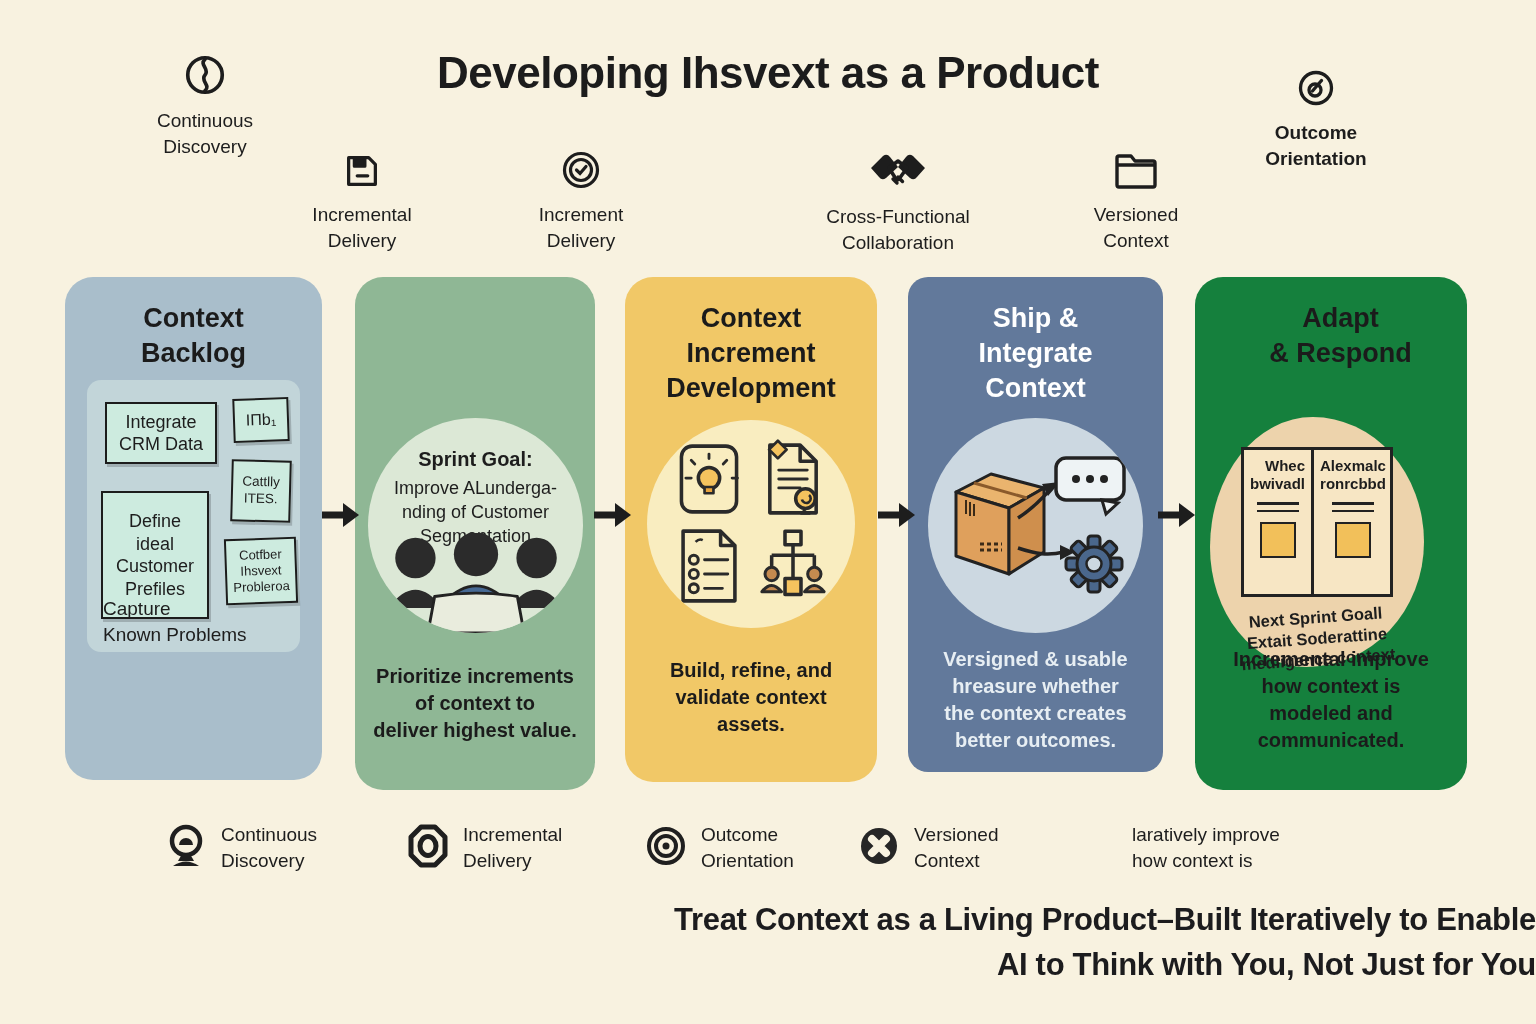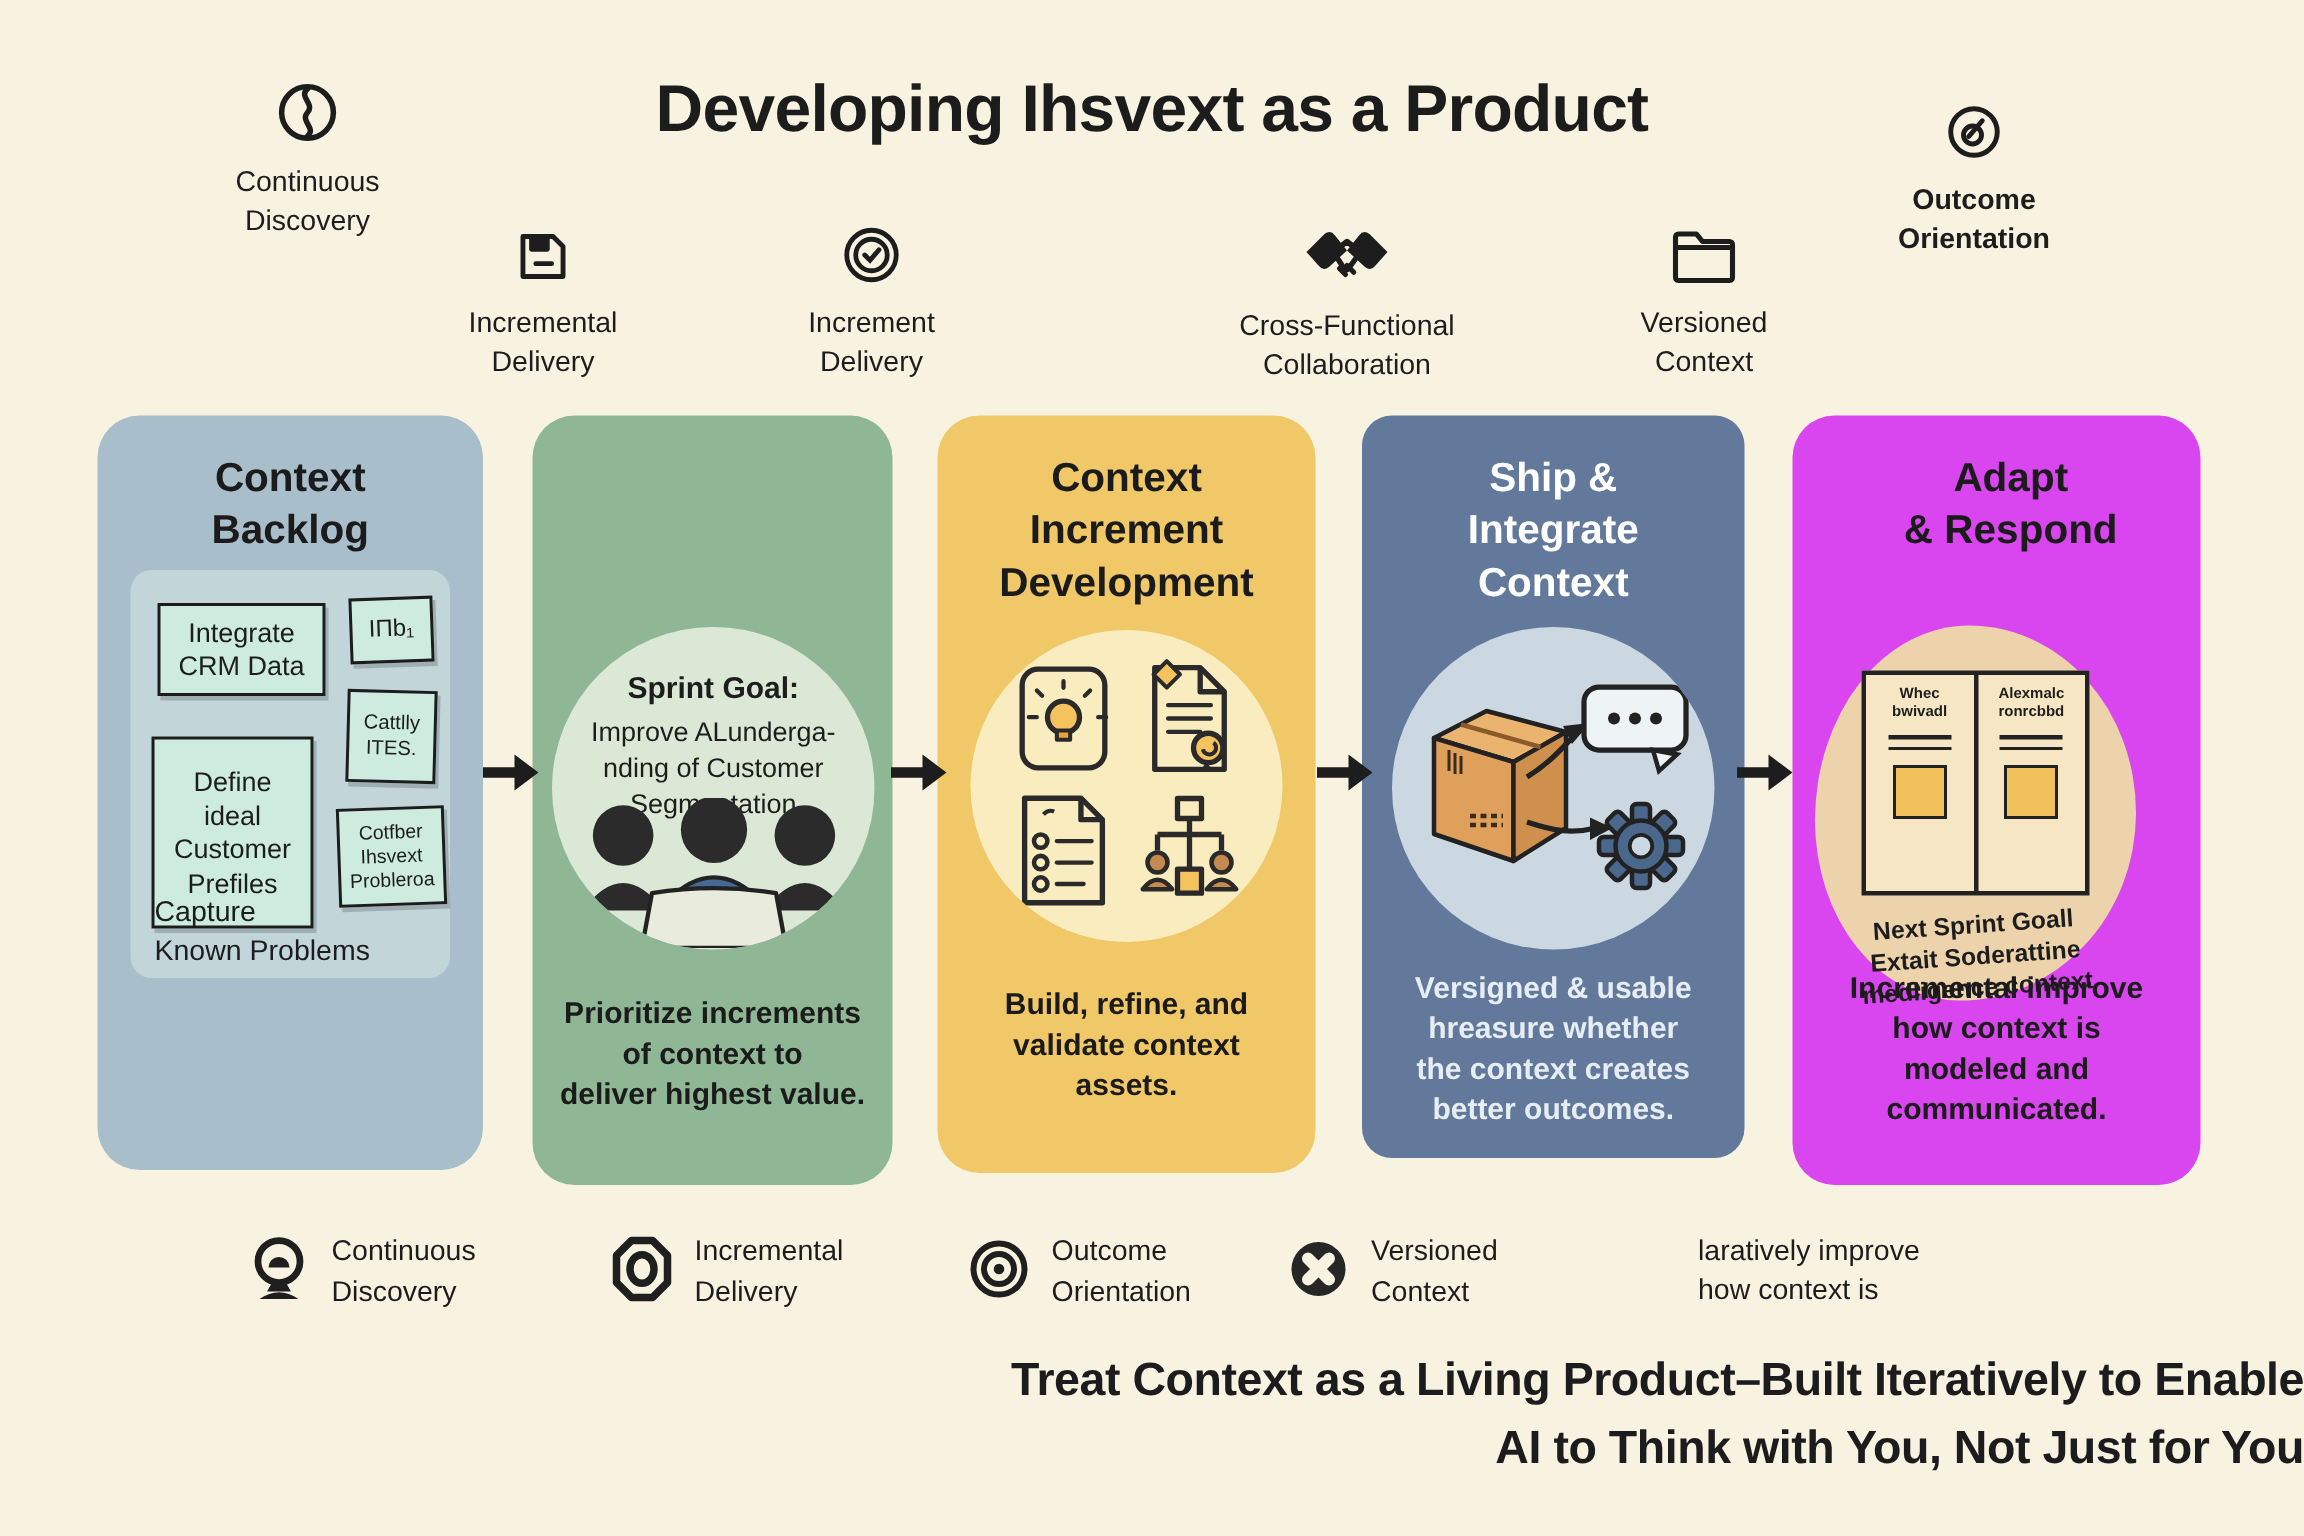--- a/index.html
+++ b/index.html
@@ -29,21 +29,21 @@
   .goal-heading { text-align:center; font-weight:700; font-size:20px; margin-top:30px; }
   .goal-body { text-align:center; font-weight:500; font-size:18px; line-height:1.32; white-space:pre-line; margin-top:6px; }
 
   .icon-grid { position:absolute; inset:0; display:grid; grid-template-columns:1fr 1fr; grid-template-rows:1fr 1fr; padding:18px 20px; place-items:center; }
 
   
   .retro-board { position:absolute; left:50%; transform:translateX(-50%); top:30px; width:152px; height:150px;
     background:#f7e6c4; border:3px solid #222; display:flex; }
   .retro-col { flex:1; padding:7px 6px; position:relative; }
   .retro-col + .retro-col { border-left:3px solid #222; }
-  .retro-header { font-size:10px; font-weight:700; line-height:1.2; text-align:center; white-space:pre-line; }
+  .retro-header { font-size:15px; font-weight:700; line-height:1.2; text-align:right; white-space:pre-line; }
   .retro-line1 { height:3px; background:#222; width:42px; margin:9px auto 0; }
   .retro-line2 { height:2px; background:#222; width:42px; margin:5px auto 0; }
   .retro-sticky { width:36px; height:36px; background:#f2c05a; border:2.5px solid #222; margin:10px auto 0; }
   .board-caption { position:absolute; left:0; right:0; top:190px; text-align:center; font-size:16.5px; font-weight:700;
     line-height:1.28; white-space:pre-line; transform:rotate(-4deg); }
 
   .flow-arrow { position:absolute; top:500px; }
 
   .legend-item { position:absolute; display:flex; align-items:center; gap:12px; }
   .legend-label { font-size:19px; line-height:1.38; font-weight:500; white-space:pre-line; color:#1d1d1d; }
@@ -257,21 +257,21 @@
         </g>
       </svg>
     </span>
   </div>
   <div class="stage-desc" style="bottom:18px; color:#e7eef3;">Versigned &amp; usable
 hreasure whether
 the context creates
 better outcomes.</div>
 </div>
 
-<div class="stage" style="left:1195px; width:272px; height:513px; background:#d946ef;padding-left:19px;">
+<div class="stage" style="left:1195px; width:272px; height:513px; background:#15803d;padding-left:19px;">
   <div class="stage-title">Adapt
 &amp; Respond</div>
   <div class="stage-circle" style="left:15px; top:140px; width:214px; height:250px; background:#edd3ac; border-radius:48% 52% 55% 45% / 52% 50% 50% 48%; overflow:visible;">
     <div class="retro-board">
       <div class="retro-col">
         <div class="retro-header">Whec
 bwivadl</div>
         <div class="retro-line1"></div>
         <div class="retro-line2"></div>
         <div class="retro-sticky"></div>

